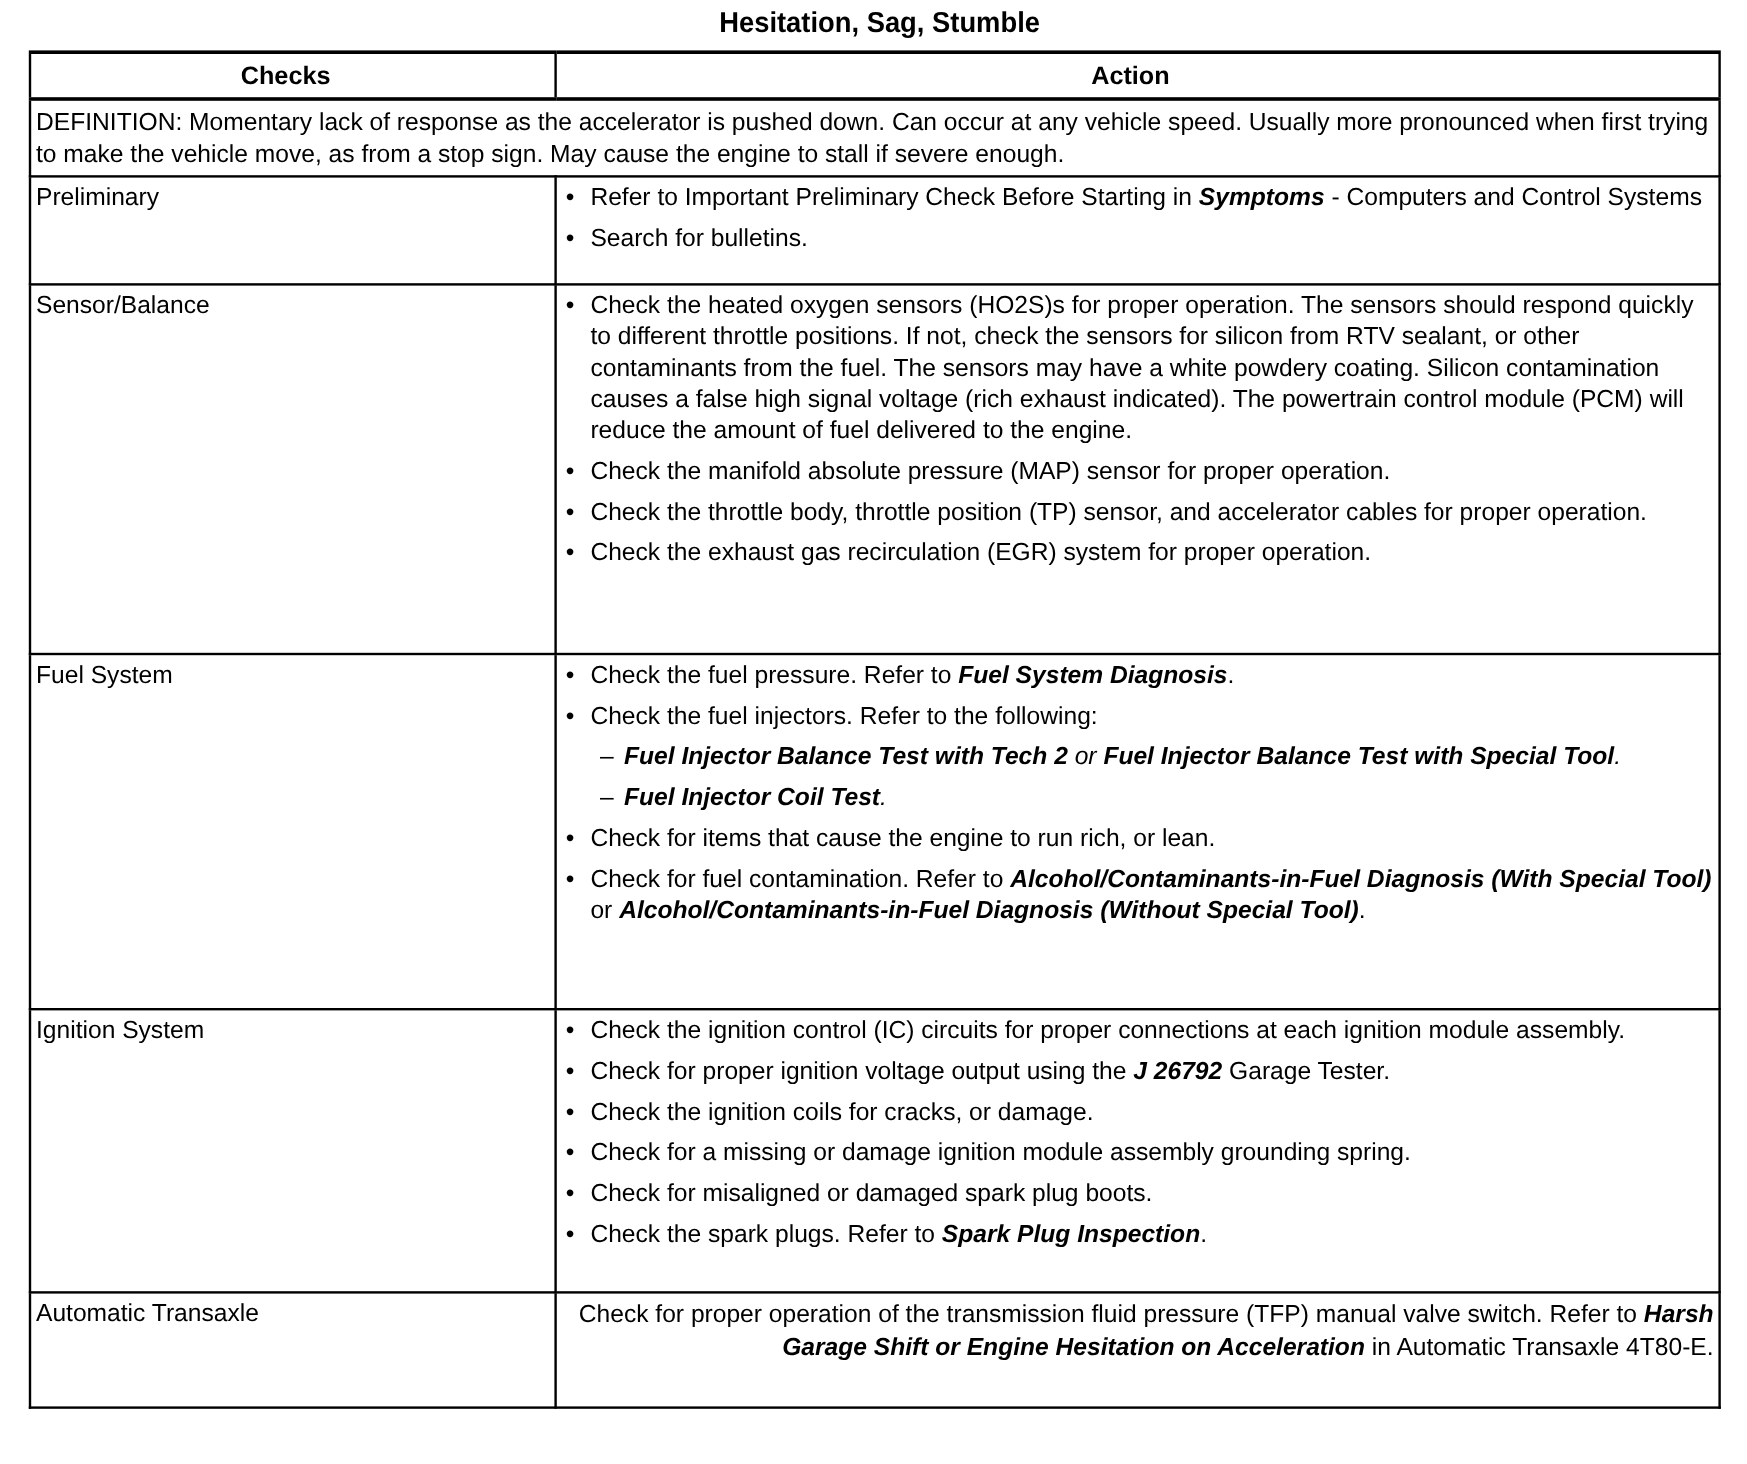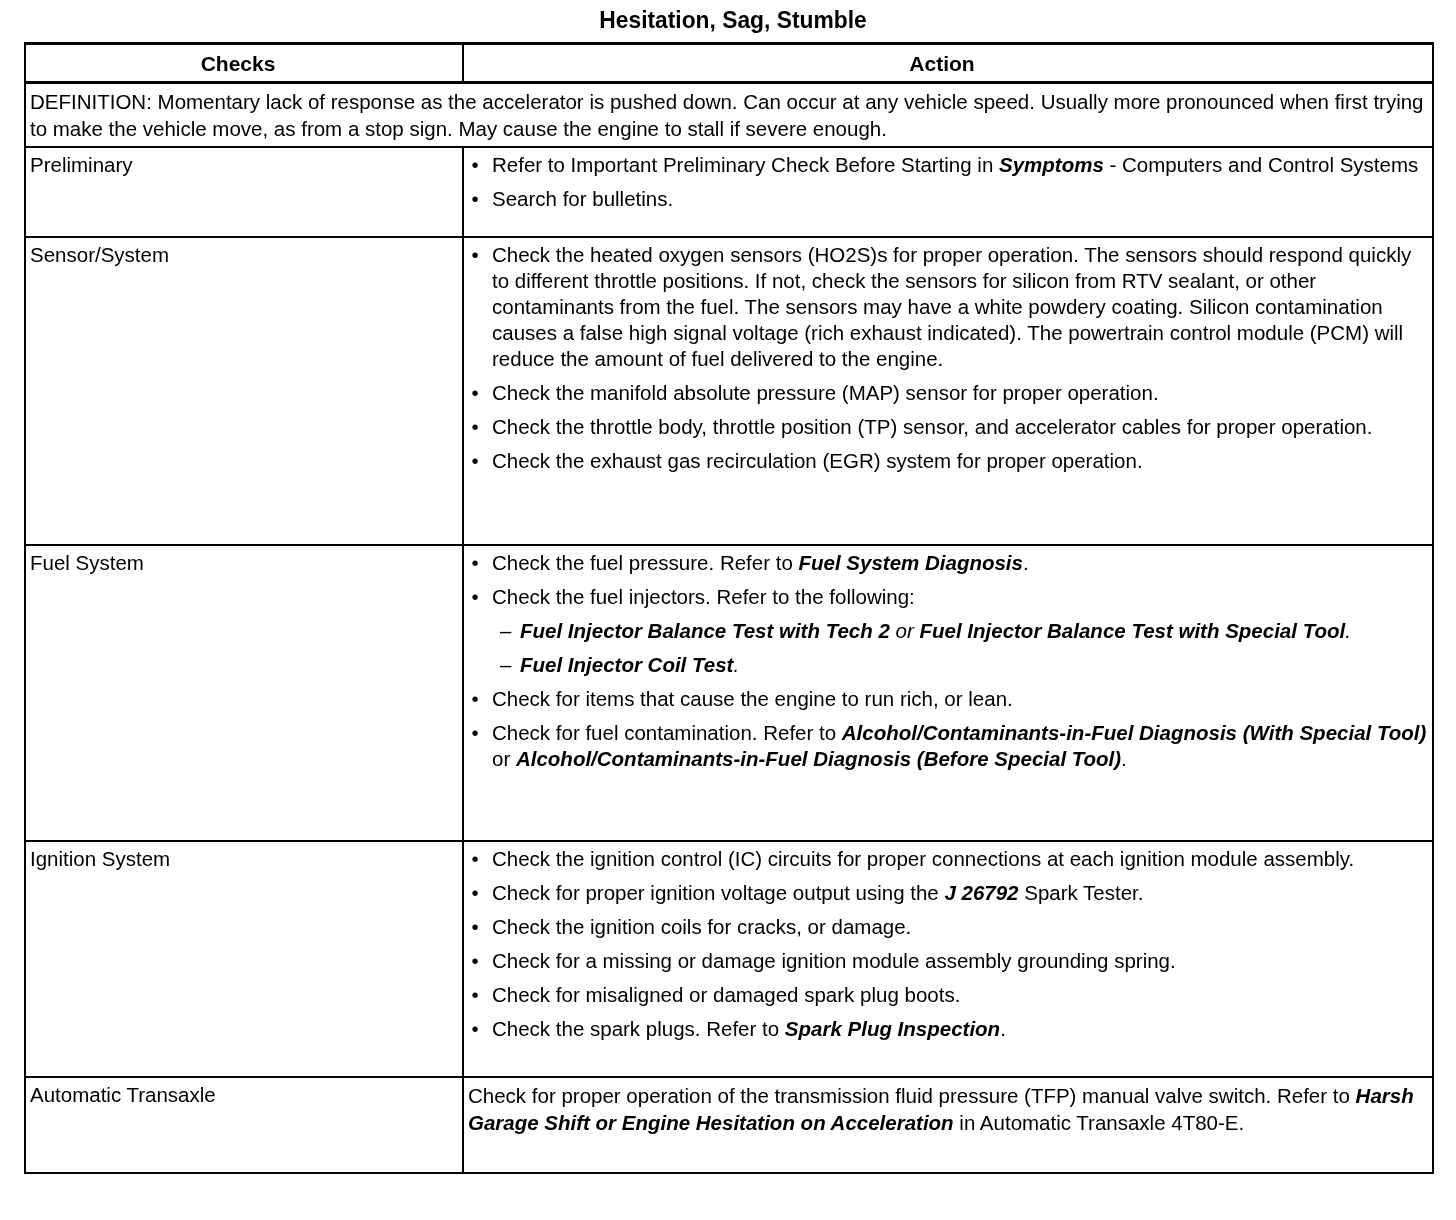--- a/index.html
+++ b/index.html
@@ -58,20 +58,21 @@
     }
     td.check-cell {
       padding: 4px 16px 4px 16px;
     }
     td.action-cell {
       padding: 8px 10px 6px 32px;
     }
     td.action-plain {
       padding: 6px 10px 6px 8px;
       line-height: 27px;
+      text-align: right;
     }
     ul.bullets {
       list-style: none;
       margin: 0;
       padding: 0;
     }
     ul.bullets > li {
       position: relative;
       padding-left: 24px;
       margin-bottom: 8px;
@@ -130,50 +131,50 @@
   <tr class="row-prelim">
     <td class="check-cell">Preliminary</td>
     <td class="action-cell">
           <ul class="bullets">
             <li><span class="bullet-icon">•</span><span>Refer to Important Preliminary Check Before Starting in </span><i>Symptoms</i><span> - Computers and Control Systems</span></li>
             <li><span class="bullet-icon">•</span><span>Search for bulletins.</span></li>
           </ul>
         </td>
   </tr>
   <tr class="row-sensor">
-    <td class="check-cell">Sensor/System</td>
+    <td class="check-cell">Sensor/Balance</td>
     <td class="action-cell">
           <ul class="bullets">
             <li><span class="bullet-icon">•</span><span>Check the heated oxygen sensors (HO2S)s for proper operation. The sensors should respond quickly to different throttle positions. If not, check the sensors for silicon from RTV sealant, or other contaminants from the fuel. The sensors may have a white powdery coating. Silicon contamination causes a false high signal voltage (rich exhaust indicated). The powertrain control module (PCM) will reduce the amount of fuel delivered to the engine.</span></li>
             <li><span class="bullet-icon">•</span><span>Check the manifold absolute pressure (MAP) sensor for proper operation.</span></li>
             <li><span class="bullet-icon">•</span><span>Check the throttle body, throttle position (TP) sensor, and accelerator cables for proper operation.</span></li>
             <li><span class="bullet-icon">•</span><span>Check the exhaust gas recirculation (EGR) system for proper operation.</span></li>
           </ul>
         </td>
   </tr>
   <tr class="row-fuel">
     <td class="check-cell">Fuel System</td>
     <td class="action-cell">
           <ul class="bullets">
             <li><span class="bullet-icon">•</span><span>Check the fuel pressure. Refer to </span><i>Fuel System Diagnosis</i><span>.</span></li>
             <li><span class="bullet-icon">•</span><span>Check the fuel injectors. Refer to the following:</span><ul class="sub">
                 <li><span class="dash-icon">–</span><i>Fuel Injector Balance Test with Tech 2</i><span> or </span><i>Fuel Injector Balance Test with Special Tool</i><span>.</span></li>
                 <li><span class="dash-icon">–</span><i>Fuel Injector Coil Test</i><span>.</span></li>
               </ul></li>
             <li><span class="bullet-icon">•</span><span>Check for items that cause the engine to run rich, or lean.</span></li>
-            <li><span class="bullet-icon">•</span><span>Check for fuel contamination. Refer to </span><i>Alcohol/Contaminants-in-Fuel Diagnosis (With Special Tool)</i><span> or </span><i>Alcohol/Contaminants-in-Fuel Diagnosis (Before Special Tool)</i><span>.</span></li>
+            <li><span class="bullet-icon">•</span><span>Check for fuel contamination. Refer to </span><i>Alcohol/Contaminants-in-Fuel Diagnosis (With Special Tool)</i><span> or </span><i>Alcohol/Contaminants-in-Fuel Diagnosis (Without Special Tool)</i><span>.</span></li>
           </ul>
         </td>
   </tr>
   <tr class="row-ign">
     <td class="check-cell">Ignition System</td>
     <td class="action-cell">
           <ul class="bullets">
             <li><span class="bullet-icon">•</span><span>Check the ignition control (IC) circuits for proper connections at each ignition module assembly.</span></li>
-            <li><span class="bullet-icon">•</span><span>Check for proper ignition voltage output using the </span><i>J 26792</i><span> Spark Tester.</span></li>
+            <li><span class="bullet-icon">•</span><span>Check for proper ignition voltage output using the </span><i>J 26792</i><span> Garage Tester.</span></li>
             <li><span class="bullet-icon">•</span><span>Check the ignition coils for cracks, or damage.</span></li>
             <li><span class="bullet-icon">•</span><span>Check for a missing or damage ignition module assembly grounding spring.</span></li>
             <li><span class="bullet-icon">•</span><span>Check for misaligned or damaged spark plug boots.</span></li>
             <li><span class="bullet-icon">•</span><span>Check the spark plugs. Refer to </span><i>Spark Plug Inspection</i><span>.</span></li>
           </ul>
         </td>
   </tr>
   <tr class="row-auto">
     <td class="check-cell">Automatic Transaxle</td>
     <td class="action-plain"><span>Check for proper operation of the transmission fluid pressure (TFP) manual valve switch. Refer to </span><i>Harsh Garage Shift or Engine Hesitation on Acceleration</i><span> in Automatic Transaxle 4T80-E.</span></td>

